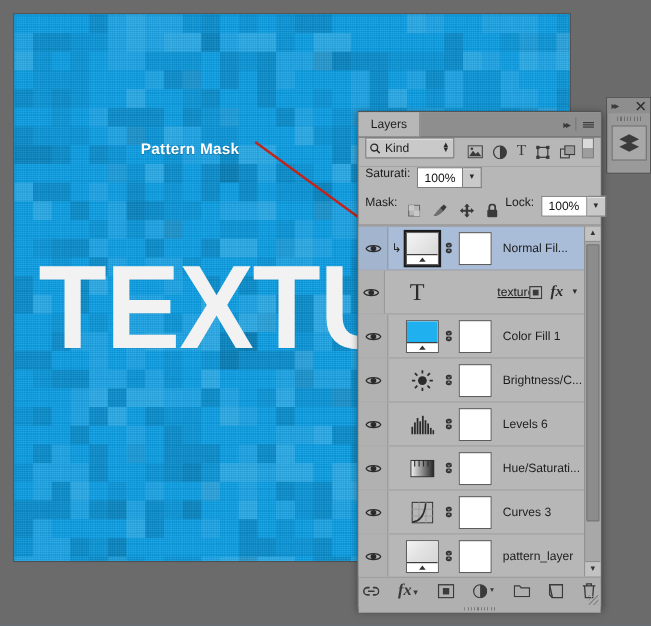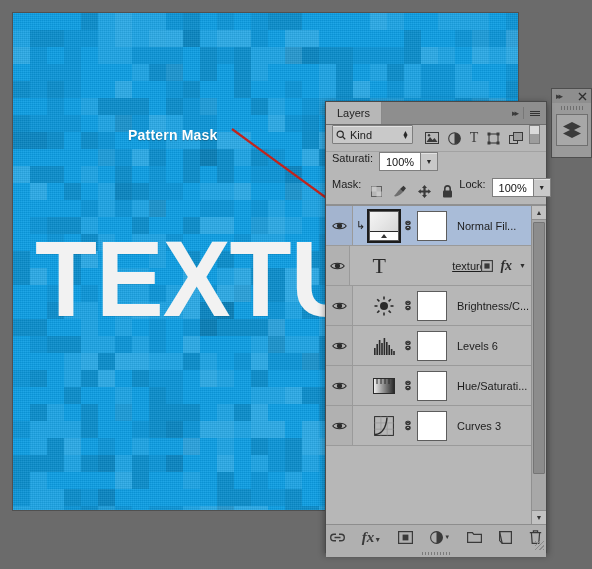--- a/index.html
+++ b/index.html
@@ -889,20 +889,42 @@
           </div>
         </div>
         <div class="layer-row">
           <div class="eye-cell">
             <svg width="15" height="10" viewBox="0 0 15 10">
               <path d="M0.8,5 C3,1.4 12,1.4 14.2,5 C12,8.6 3,8.6 0.8,5 z" fill="none" stroke="#2b2b2b" stroke-width="1.1"></path>
               <ellipse cx="7.5" cy="5" rx="2.6" ry="2.4" fill="#2b2b2b"></ellipse>
             </svg>
           </div>
           <div class="clip-ind"></div>
+          <div class="thumb">
+            <span class="fillarea" style="background:#1eb0ef"></span>
+            <span class="band"></span>
+          </div>
+          <div class="link-ic">
+            <svg width="10" height="13" viewBox="0 0 10 13">
+              <path d="M3.4,4.2 A2.1,2.1 0 0 1 6.6,4.2 L6.6,5.6 M3.4,8.8 A2.1,2.1 0 0 0 6.6,8.8 L6.6,7.4 M3.4,4.2 L3.4,5.8 M3.4,7.2 L3.4,8.8 M6.6,4.2 L6.6,5.6" fill="none" stroke="#333" stroke-width="1.2"></path>
+              <rect x="2.8" y="2.2" width="4.4" height="3.2" rx="1.6" fill="none" stroke="#333" stroke-width="1.1"></rect>
+              <rect x="2.8" y="7.4" width="4.4" height="3.2" rx="1.6" fill="none" stroke="#333" stroke-width="1.1"></rect>
+            </svg>
+          </div>
+          <div class="mask"></div>
+          <div class="layer-name">Color Fill 1</div>
+        </div>
+        <div class="layer-row">
+          <div class="eye-cell">
+            <svg width="15" height="10" viewBox="0 0 15 10">
+              <path d="M0.8,5 C3,1.4 12,1.4 14.2,5 C12,8.6 3,8.6 0.8,5 z" fill="none" stroke="#2b2b2b" stroke-width="1.1"></path>
+              <ellipse cx="7.5" cy="5" rx="2.6" ry="2.4" fill="#2b2b2b"></ellipse>
+            </svg>
+          </div>
+          <div class="clip-ind"></div>
           <div class="adj-icon">
             <svg width="20" height="20" viewBox="0 0 20 20">
               <circle cx="10" cy="10" r="4" fill="#2b2b2b"></circle>
               <g stroke="#2b2b2b" stroke-width="1.6">
                 <line x1="10" y1="0.5" x2="10" y2="3.5"></line>
                 <line x1="10" y1="16.5" x2="10" y2="19.5"></line>
                 <line x1="0.5" y1="10" x2="3.5" y2="10"></line>
                 <line x1="16.5" y1="10" x2="19.5" y2="10"></line>
                 <line x1="3.2" y1="3.2" x2="5.4" y2="5.4"></line>
                 <line x1="14.6" y1="14.6" x2="16.8" y2="16.8"></line>
@@ -1011,20 +1033,42 @@
           </div>
           <div class="link-ic">
             <svg width="10" height="13" viewBox="0 0 10 13">
               <path d="M3.4,4.2 A2.1,2.1 0 0 1 6.6,4.2 L6.6,5.6 M3.4,8.8 A2.1,2.1 0 0 0 6.6,8.8 L6.6,7.4 M3.4,4.2 L3.4,5.8 M3.4,7.2 L3.4,8.8 M6.6,4.2 L6.6,5.6" fill="none" stroke="#333" stroke-width="1.2"></path>
               <rect x="2.8" y="2.2" width="4.4" height="3.2" rx="1.6" fill="none" stroke="#333" stroke-width="1.1"></rect>
               <rect x="2.8" y="7.4" width="4.4" height="3.2" rx="1.6" fill="none" stroke="#333" stroke-width="1.1"></rect>
             </svg>
           </div>
           <div class="mask"></div>
           <div class="layer-name">Curves 3</div>
+        </div>
+        <div class="layer-row">
+          <div class="eye-cell">
+            <svg width="15" height="10" viewBox="0 0 15 10">
+              <path d="M0.8,5 C3,1.4 12,1.4 14.2,5 C12,8.6 3,8.6 0.8,5 z" fill="none" stroke="#2b2b2b" stroke-width="1.1"></path>
+              <ellipse cx="7.5" cy="5" rx="2.6" ry="2.4" fill="#2b2b2b"></ellipse>
+            </svg>
+          </div>
+          <div class="clip-ind"></div>
+          <div class="thumb">
+            <span class="fillarea" style="background:linear-gradient(135deg,#f4f4f4 0%,#e2e2e2 45%,#d6d6d6 100%)"></span>
+            <span class="band"></span>
+          </div>
+          <div class="link-ic">
+            <svg width="10" height="13" viewBox="0 0 10 13">
+              <path d="M3.4,4.2 A2.1,2.1 0 0 1 6.6,4.2 L6.6,5.6 M3.4,8.8 A2.1,2.1 0 0 0 6.6,8.8 L6.6,7.4 M3.4,4.2 L3.4,5.8 M3.4,7.2 L3.4,8.8 M6.6,4.2 L6.6,5.6" fill="none" stroke="#333" stroke-width="1.2"></path>
+              <rect x="2.8" y="2.2" width="4.4" height="3.2" rx="1.6" fill="none" stroke="#333" stroke-width="1.1"></rect>
+              <rect x="2.8" y="7.4" width="4.4" height="3.2" rx="1.6" fill="none" stroke="#333" stroke-width="1.1"></rect>
+            </svg>
+          </div>
+          <div class="mask"></div>
+          <div class="layer-name">pattern_layer</div>
         </div>
       </div>
     <div class="vscroll">
       <div class="vs-btn">▲</div>
       <div class="vs-thumb"></div>
       <div class="vs-btn bot">▼</div>
     </div>
   </div>
 
   <div class="bottombar">

